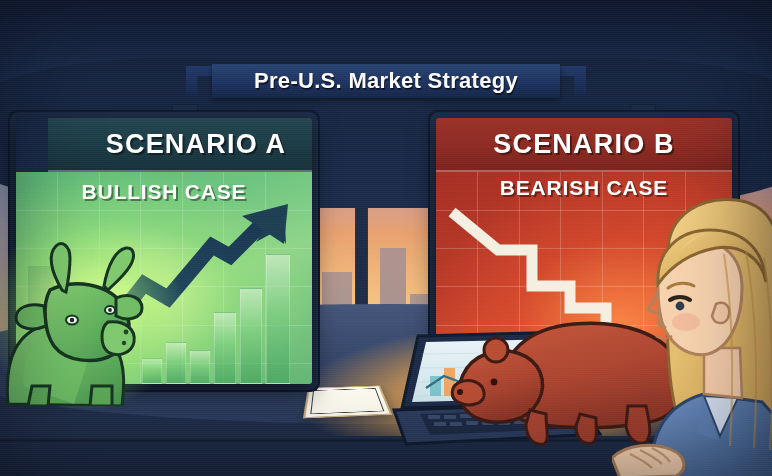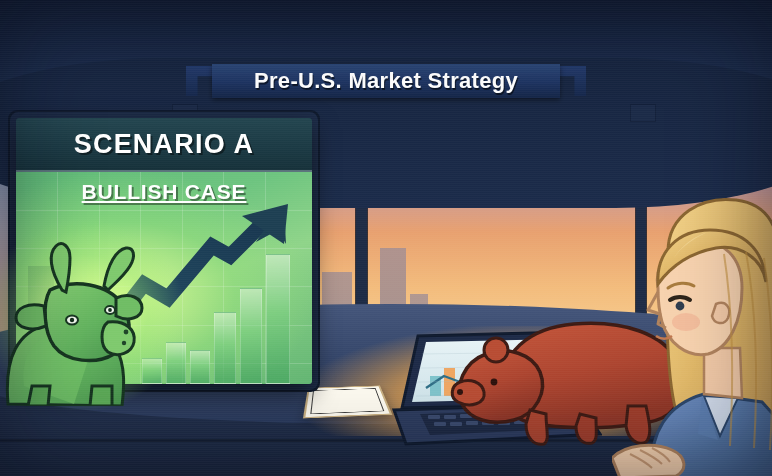--- a/index.html
+++ b/index.html
@@ -101,28 +101,28 @@
     text-shadow:2px 2px 0 rgba(0,0,0,.45);
     border-bottom:2px solid rgba(255,255,255,.25);
     box-sizing:border-box;
   }
   .board-body{position:absolute;left:0;width:100%;bottom:0;overflow:hidden;}
   .board-sub{
     position:absolute;left:0;width:100%;text-align:center;
     font-weight:bold;color:#fff;letter-spacing:.8px;
     text-shadow:2px 2px 0 rgba(0,0,0,.40);
     z-index:6;
-    text-decoration:underline;
   }
 
   
   #boardA{left:16px;top:118px;width:296px;height:266px;}
   #boardA .board-head{
     height:54px;font-size:27px;
     background:linear-gradient(180deg,#23454f 0%,#1b3a44 55%,#16313a 100%);
+    margin-left:32px;
   }
   #boardA .board-body{
     top:54px;height:212px;
     background:
       radial-gradient(ellipse at 36% 58%, rgba(226,255,150,.95) 0%, rgba(150,225,120,.55) 42%, rgba(73,175,103,0) 72%),
       linear-gradient(160deg,#5fba77 0%,#6dc47f 30%,#8fd489 55%,#63b673 100%);
   }
   #boardA .board-sub{top:62px;font-size:21px;}
 
   
@@ -291,20 +291,44 @@
           </linearGradient>
         </defs>
         <path d="M8,198 L60,150 L86,166 L128,112 L152,126 L196,74 L214,84 L252,46" fill="none" stroke="url(#gup)" stroke-width="15" stroke-linejoin="miter" stroke-linecap="butt"></path>
         <path d="M268,34 L236,42 L252,52 L240,70 L262,58 L270,72 Z" fill="#1d3f52"></path>
         <path d="M272,32 L226,44 L268,72 Z" fill="#1d3f52"></path>
       </svg>
     </div>
     <div class="board-sub">BULLISH CASE</div>
   </div>
 
+  <div class="board" id="boardB">
+    <div class="board-head">SCENARIO B</div>
+    <div class="board-body">
+      <div class="grid-lines">
+        <div class="gl-v" style="left:14%"></div>
+          <div class="gl-v" style="left:28%"></div>
+        <div class="gl-v" style="left:42%"></div>
+          <div class="gl-v" style="left:56%"></div>
+        <div class="gl-v" style="left:70%"></div>
+          <div class="gl-v" style="left:84%"></div>
+        <div class="gl-h" style="top:18%"></div>
+          <div class="gl-h" style="top:36%"></div>
+        <div class="gl-h" style="top:54%"></div>
+          <div class="gl-h" style="top:72%"></div>
+        <div class="gl-h" style="top:90%"></div>
+      </div>
+
+      <svg class="line-down" width="296" height="212" viewBox="0 0 296 212">
+        <path d="M14,38 L56,74 L56,74 L92,76 L92,112 L132,112 L132,132 L166,134 L166,164 L204,166 L204,190 L236,192 L236,210" fill="none" stroke="#f3ece0" stroke-width="11" stroke-linejoin="round" stroke-linecap="round" opacity="0"></path>
+        <path d="M16,40 L62,78 L96,78 L96,114 L134,114 L134,136 L170,136 L170,166 L206,166 L206,192 L240,192 L240,212" fill="none" stroke="#f5efe2" stroke-width="11" stroke-linejoin="miter" stroke-linecap="butt"></path>
+      </svg>
+    </div>
+    <div class="board-sub">BEARISH CASE</div>
+  </div>
 
   <div class="bull-glow"></div>
   <svg class="bull" viewBox="0 0 150 170">
     <defs>
       <linearGradient id="bullg" x1="0" y1="0" x2="1" y2="1">
         <stop offset="0%" stop-color="#86cf72"></stop>
         <stop offset="55%" stop-color="#62b35e"></stop>
         <stop offset="100%" stop-color="#45904b"></stop>
       </linearGradient>
     </defs>

